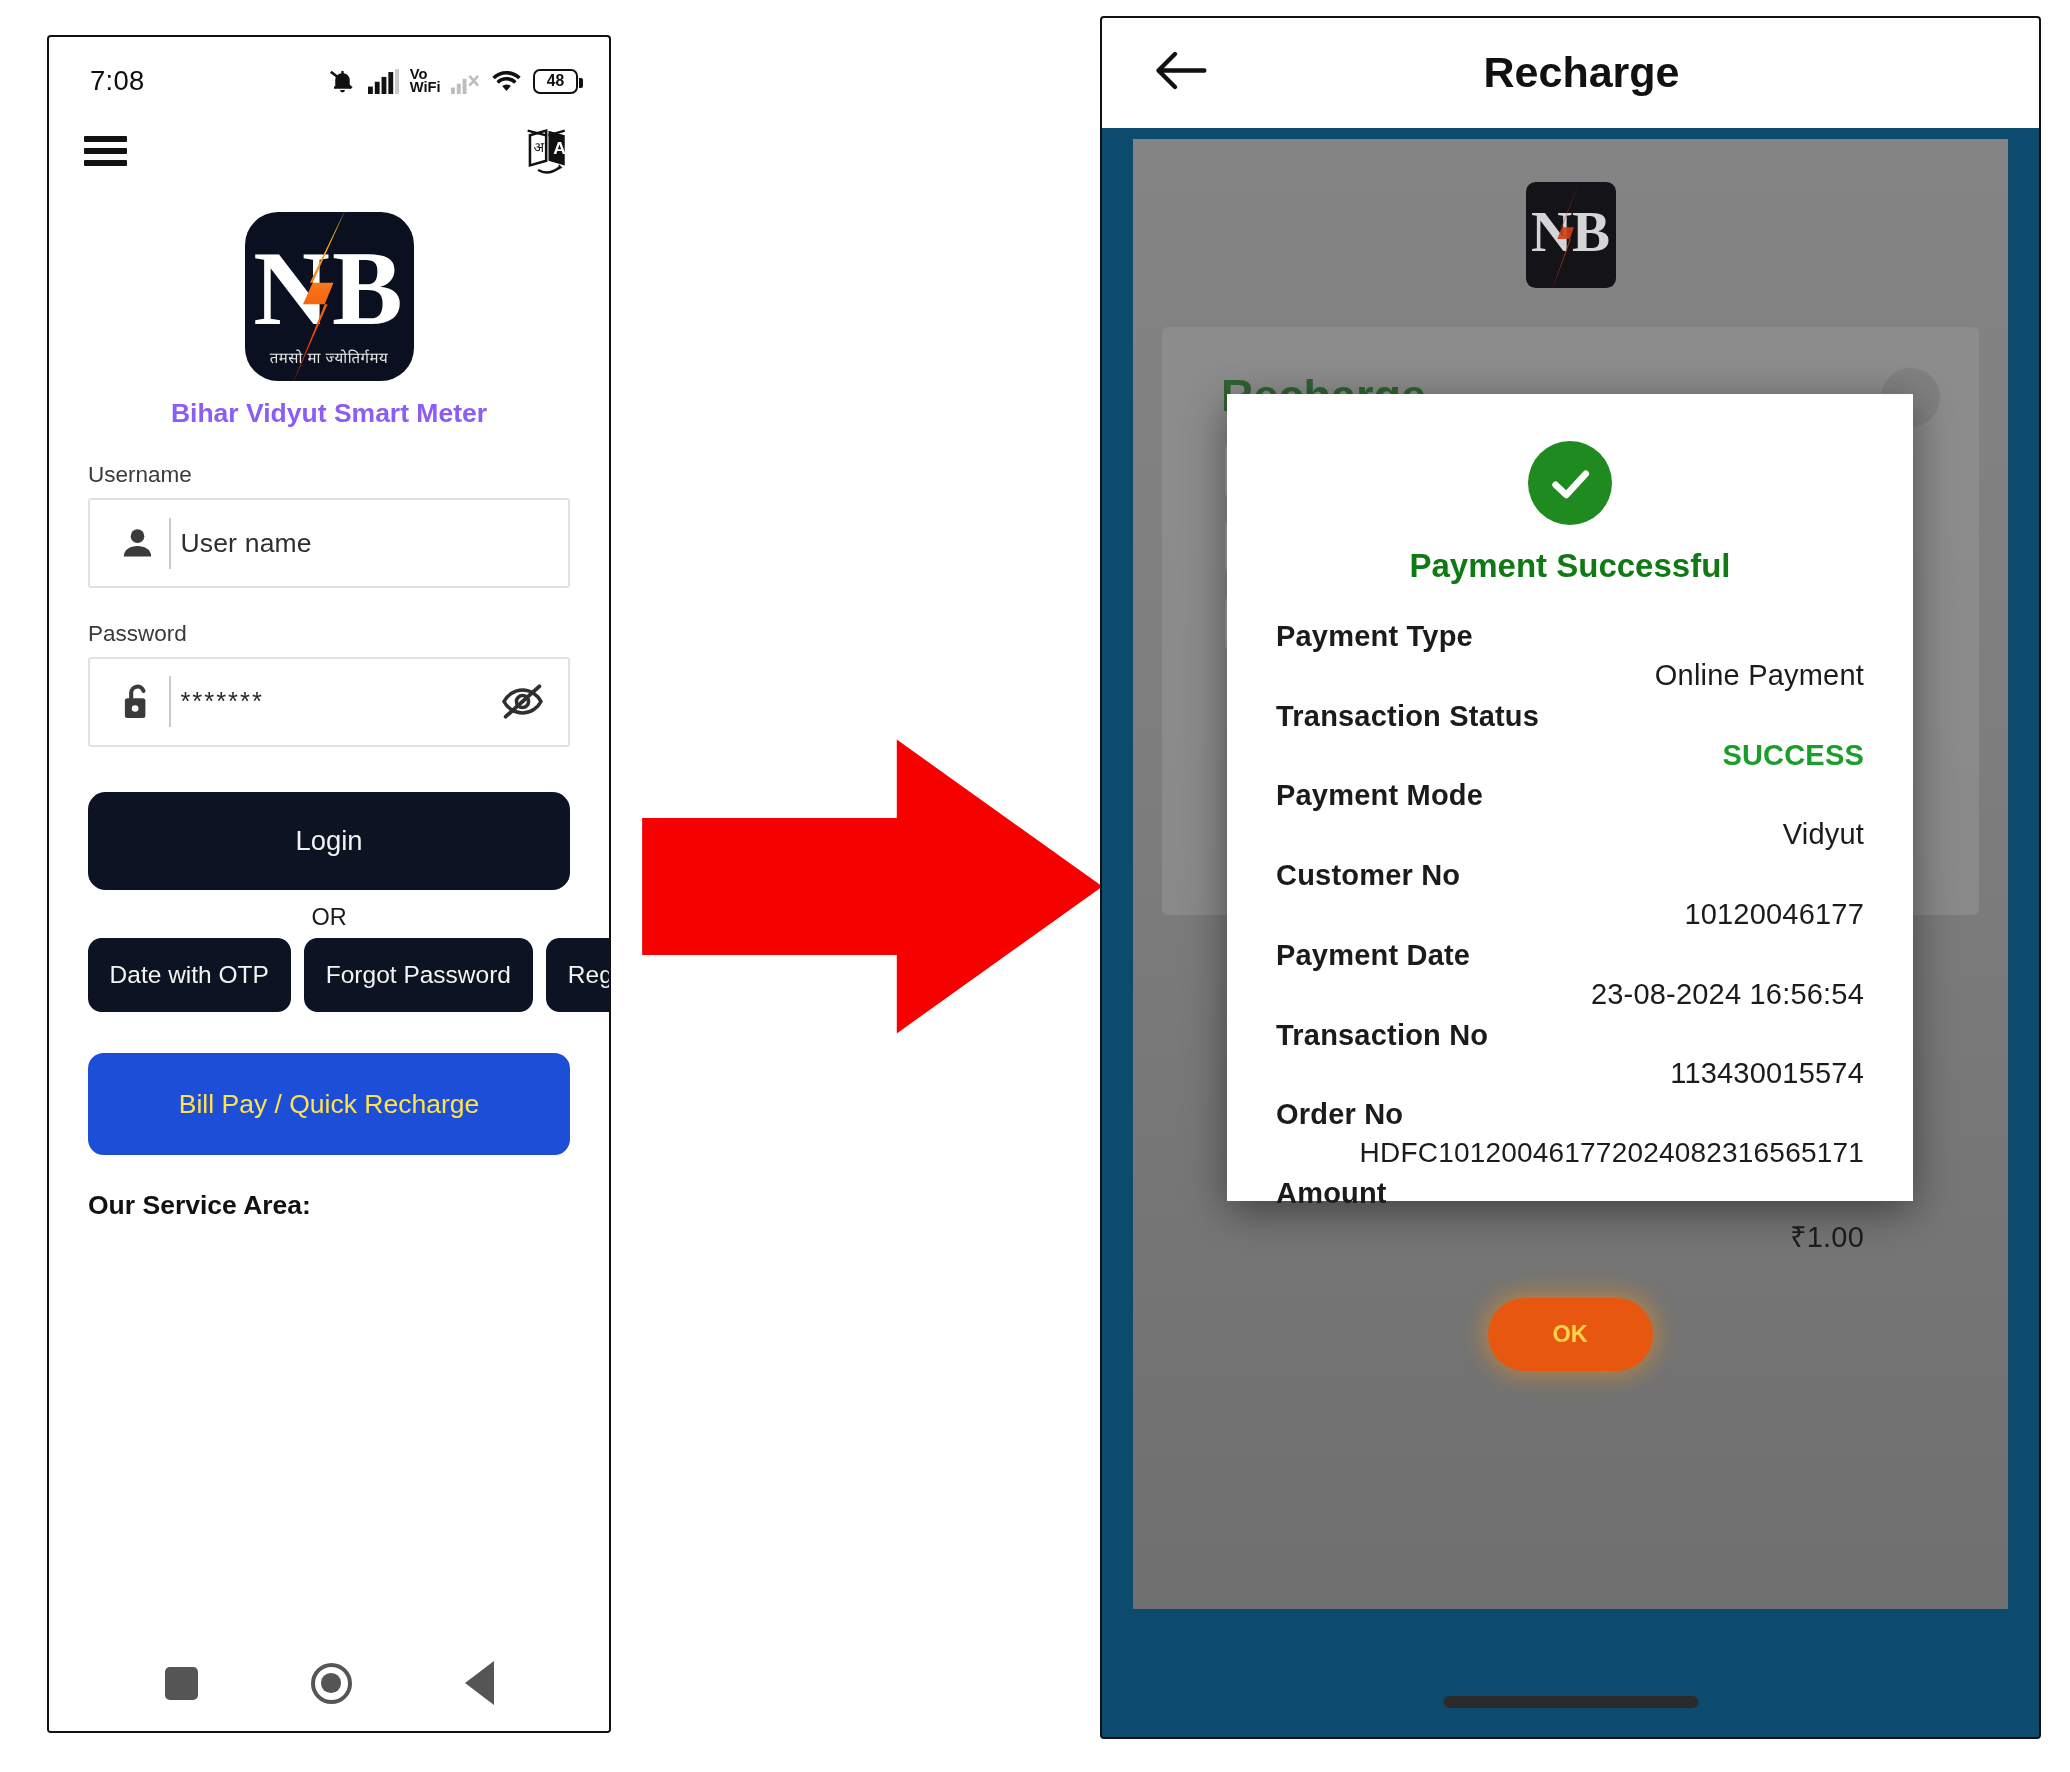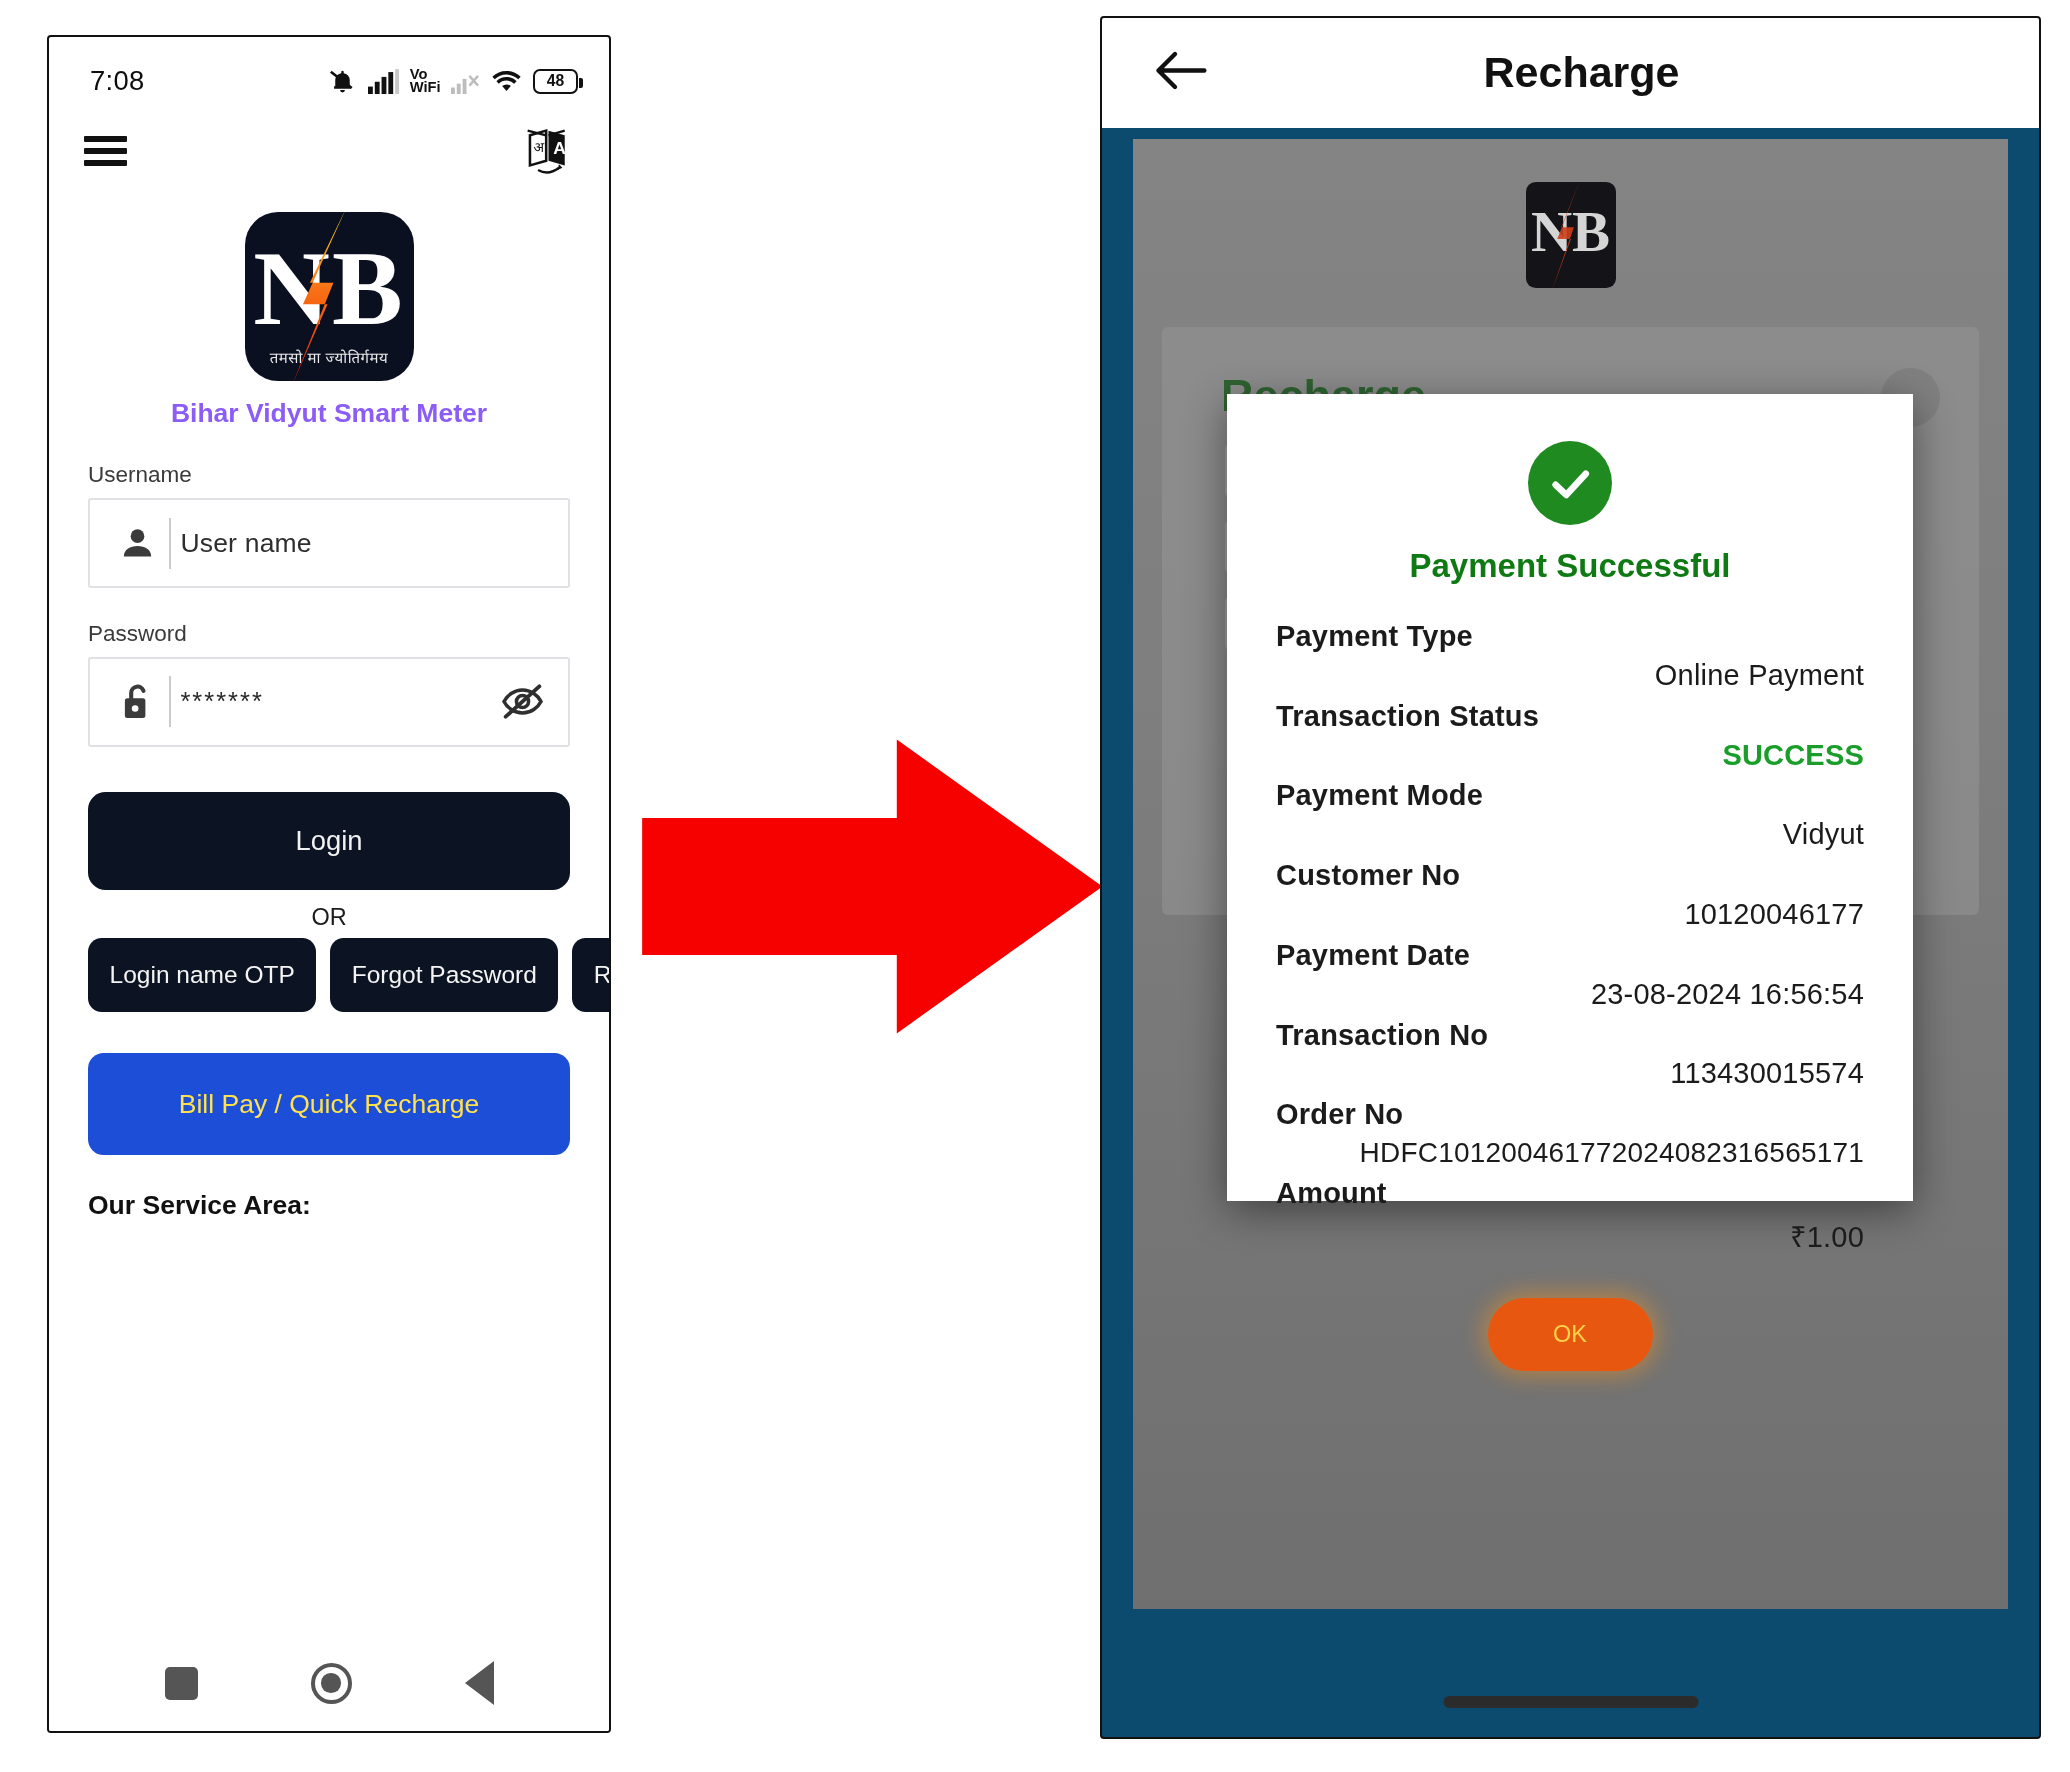--- a/index.html
+++ b/index.html
@@ -144,21 +144,21 @@
              display:flex; align-items:center; justify-content:center; }
   .d-title { text-align:center; font-size: 33px; font-weight:700; color:#0f7a14; margin-top: 21.6px; }
   .d-rows { margin-top: 35px; padding: 0 49px; }
   .d-row { margin-bottom: 7.8px; }
   .d-label { font-size: 29px; color:#1b1b1b; font-weight:600; letter-spacing:0.2px; }
   .d-value { font-size: 29px; color:#1b1b1b; text-align:right; margin-top: 5.9px; letter-spacing:0.2px; }
   .d-value.success { color:#1a9e2a; font-weight:700; }
   .d-value.wide { font-size: 28px; }
   .d-ok {
     display:block; margin: 43px auto 0; width: 165px; height: 73px; border-radius: 39px;
-    background:#e8570f; color:#ffd24a; font-size: 23.5px; font-weight:400; border:none; cursor:pointer;
+    background:#e8570f; color:#ffd24a; font-size: 23.5px; font-weight:700; border:none; cursor:pointer;
     box-shadow: 0 0 21.6px 5.9px rgba(247,148,29,.45);
   }
   .r-homebar { position:absolute; left:50%; transform:translateX(-50%); bottom: 29px;
                width: 255px; height: 11.8px; background:#2b2b2b; border-radius: 5.9px; }
 </style>
 </head>
 <body>
 
 <div class="stage">
 
@@ -266,21 +266,21 @@
             <path d="M13 4.2c5 0 9.3 3.3 11 6.8-1.7 3.5-6 6.8-11 6.8S3.7 14.5 2 11C3.7 7.5 8 4.2 13 4.2z" fill="none" stroke="#2f2f2f" stroke-width="2.1"></path>
             <circle cx="13" cy="11" r="3.6" fill="none" stroke="#2f2f2f" stroke-width="2.1"></circle>
             <path d="M3 20 L23 2" stroke="#2f2f2f" stroke-width="2.3" stroke-linecap="round"></path>
           </svg>
         </span>
       </div>
 
       <button class="btn-login">Login</button>
       <div class="or">OR</div>
       <div class="btn-row">
-        <button class="btn-sm">Login name OTP</button>
+        <button class="btn-sm">Date with OTP</button>
         <button class="btn-sm">Forgot Password</button>
         <button class="btn-sm">Register</button>
       </div>
       <button class="btn-orange">Bill Pay / Quick Recharge</button>
       <div class="service-area">Our Service Area:</div>
     </div>
 
     <div class="navbar">
       <div class="nav-square"></div>
       <div class="nav-circle">

